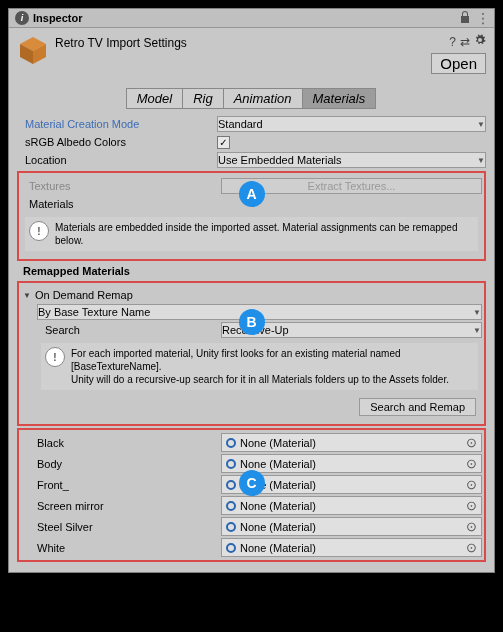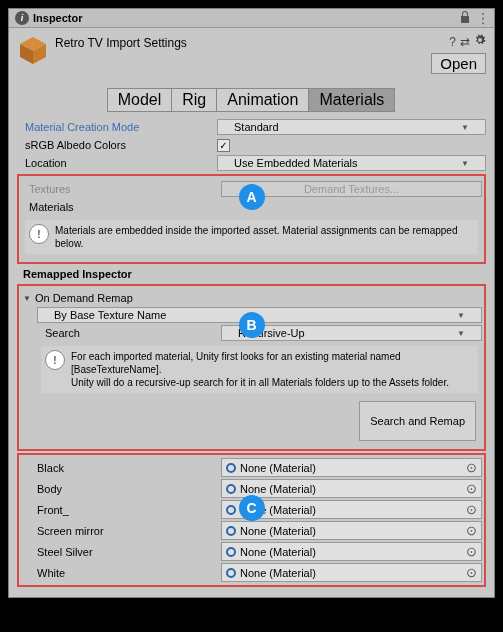--- a/index.html
+++ b/index.html
@@ -11,43 +11,43 @@
   .titlebar .lock { font-size: 11px; color: #555; margin-right: 6px; }
   .titlebar .menu-dots { width: 12px; text-align: center; color: #555; font-size: 14px; line-height: 8px; }
   .header { display: flex; align-items: flex-start; padding: 6px 8px; }
   .asset-icon { width: 32px; height: 32px; margin-right: 6px; }
   .asset-icon svg { width: 32px; height: 32px; }
   .asset-title { flex: 1; font-size: 12px; padding-top: 2px; }
   .header-tools { display: flex; flex-direction: column; align-items: flex-end; gap: 4px; }
   .tool-row { display: flex; gap: 4px; align-items: center; color: #444; font-size: 12px; }
   .open-btn { background: #d4d4d4; border: 1px solid #888; padding: 1px 8px; font-size: 15px; cursor: pointer; }
   .tabs { display: flex; justify-content: center; padding: 8px 0 2px; }
-  .tab { border: 1px solid #888; background: #cfcfcf; padding: 2px 10px; font-size: 16px; cursor: pointer; margin-left: -1px; }
+  .tab { border: 1px solid #888; background: #cfcfcf; padding: 2px 10px; font-size: 13px; cursor: pointer; margin-left: -1px; font-style: italic; }
   .tab.active { background: #9c9c9c; }
   .content { padding: 4px 8px 8px; }
   .row { display: flex; align-items: center; font-size: 11px; min-height: 18px; padding: 1px 0; }
   .row .label { width: 200px; padding-left: 8px; }
   .row .label.link { color: #3d6db5; }
   .row .field { flex: 1; }
-  .dropdown { width: 100%; background: #dcdcdc; border: 1px solid #999; font-size: 11px; padding: 1px 16px; display: flex; justify-content: space-between; align-items: center; cursor: pointer; }
+  .dropdown { width: 100%; background: #dcdcdc; border: 1px solid #999; font-size: 11px; padding: 1px 0; display: flex; justify-content: space-between; align-items: center; cursor: pointer; }
   .dropdown .arrow { font-size: 8px; color: #555; }
   .checkbox { width: 13px; height: 13px; border: 1px solid #777; background: #e8e8e8; display: flex; align-items: center; justify-content: center; font-size: 10px; }
   .redbox { border: 2px solid #d94a4a; padding: 4px 2px; margin: 2px 0; position: relative; }
   .disabled { color: #888; }
   .extract-btn { width: 100%; background: #d4d4d4; border: 1px solid #999; padding: 1px 4px; font-size: 11px; text-align: center; cursor: pointer; }
   .extract-btn.disabled-btn { color: #999; background: #cfcfcf; }
   .info-row { display: flex; align-items: flex-start; padding: 4px; margin: 4px; background: #d0d0d0; font-size: 10px; gap: 6px; }
   .info-row .exclaim { width: 20px; height: 20px; border-radius: 50%; background: #fff; border: 1px solid #888; display: flex; align-items: center; justify-content: center; color: #555; font-weight: bold; flex-shrink: 0; }
   .info-row .msg { flex: 1; line-height: 1.3; }
   .section-h { font-size: 11px; font-weight: bold; padding: 2px 6px; }
   .foldout { display: flex; align-items: center; font-size: 11px; padding: 2px 2px; cursor: pointer; }
   .foldout .tri { font-size: 8px; margin-right: 4px; color: #444; }
   .sub { padding-left: 16px; }
   .right-btn-row { display: flex; justify-content: flex-end; padding: 4px 6px; }
-  .gray-btn { background: #d4d4d4; border: 1px solid #999; padding: 13px 10px; font-size: 11px; cursor: pointer; }
+  .gray-btn { background: #d4d4d4; border: 1px solid #999; padding: 2px 10px; font-size: 11px; cursor: pointer; }
   .objfield { width: 100%; background: #e0e0e0; border: 1px solid #999; font-size: 11px; padding: 1px 4px; display: flex; align-items: center; gap: 4px; cursor: pointer; }
   .objfield .circ { width: 10px; height: 10px; border: 2px solid #2a67b0; border-radius: 50%; flex-shrink: 0; }
   .objfield .txt { flex: 1; }
   .objfield .picker { color: #555; font-size: 13px; }
   .footer { display: flex; justify-content: flex-end; gap: 4px; padding: 8px; }
   .footer .gray-btn.dis { color: #9a9a9a; }
   .badge { position: absolute; width: 26px; height: 26px; border-radius: 50%; background: #1f8fe8; color: #fff; display: flex; align-items: center; justify-content: center; font-weight: bold; font-size: 14px; left: 50%; transform: translateX(-50%); z-index: 5; }
   .badge.a { top: 8px; }
   .badge.b { top: 26px; }
   .badge.c { top: 40px; }
@@ -128,33 +128,33 @@
           <span class="arrow">▼</span>
         </div>
       </div>
     </div>
 
     <div class="redbox">
       <div class="badge a">A</div>
       <div class="row">
         <div class="label disabled">Textures</div>
         <div class="field">
-          <div class="extract-btn disabled-btn">Demand Textures...</div>
+          <div class="extract-btn disabled-btn">Extract Textures...</div>
         </div>
       </div>
       <div class="row">
         <div class="label">Materials</div>
       </div>
       <div class="info-row">
         <div class="exclaim">!</div>
         <div class="msg">Materials are embedded inside the imported asset. Material assignments can be remapped below.</div>
       </div>
     </div>
 
-    <div class="section-h">Remapped Inspector</div>
+    <div class="section-h">Remapped Materials</div>
 
     <div class="redbox">
       <div class="badge b">B</div>
       <div class="foldout">
         <span class="tri">▼</span>
         <span>On Demand Remap</span>
       </div>
       <div class="sub">
         <div class="row">
           <div class="field">

